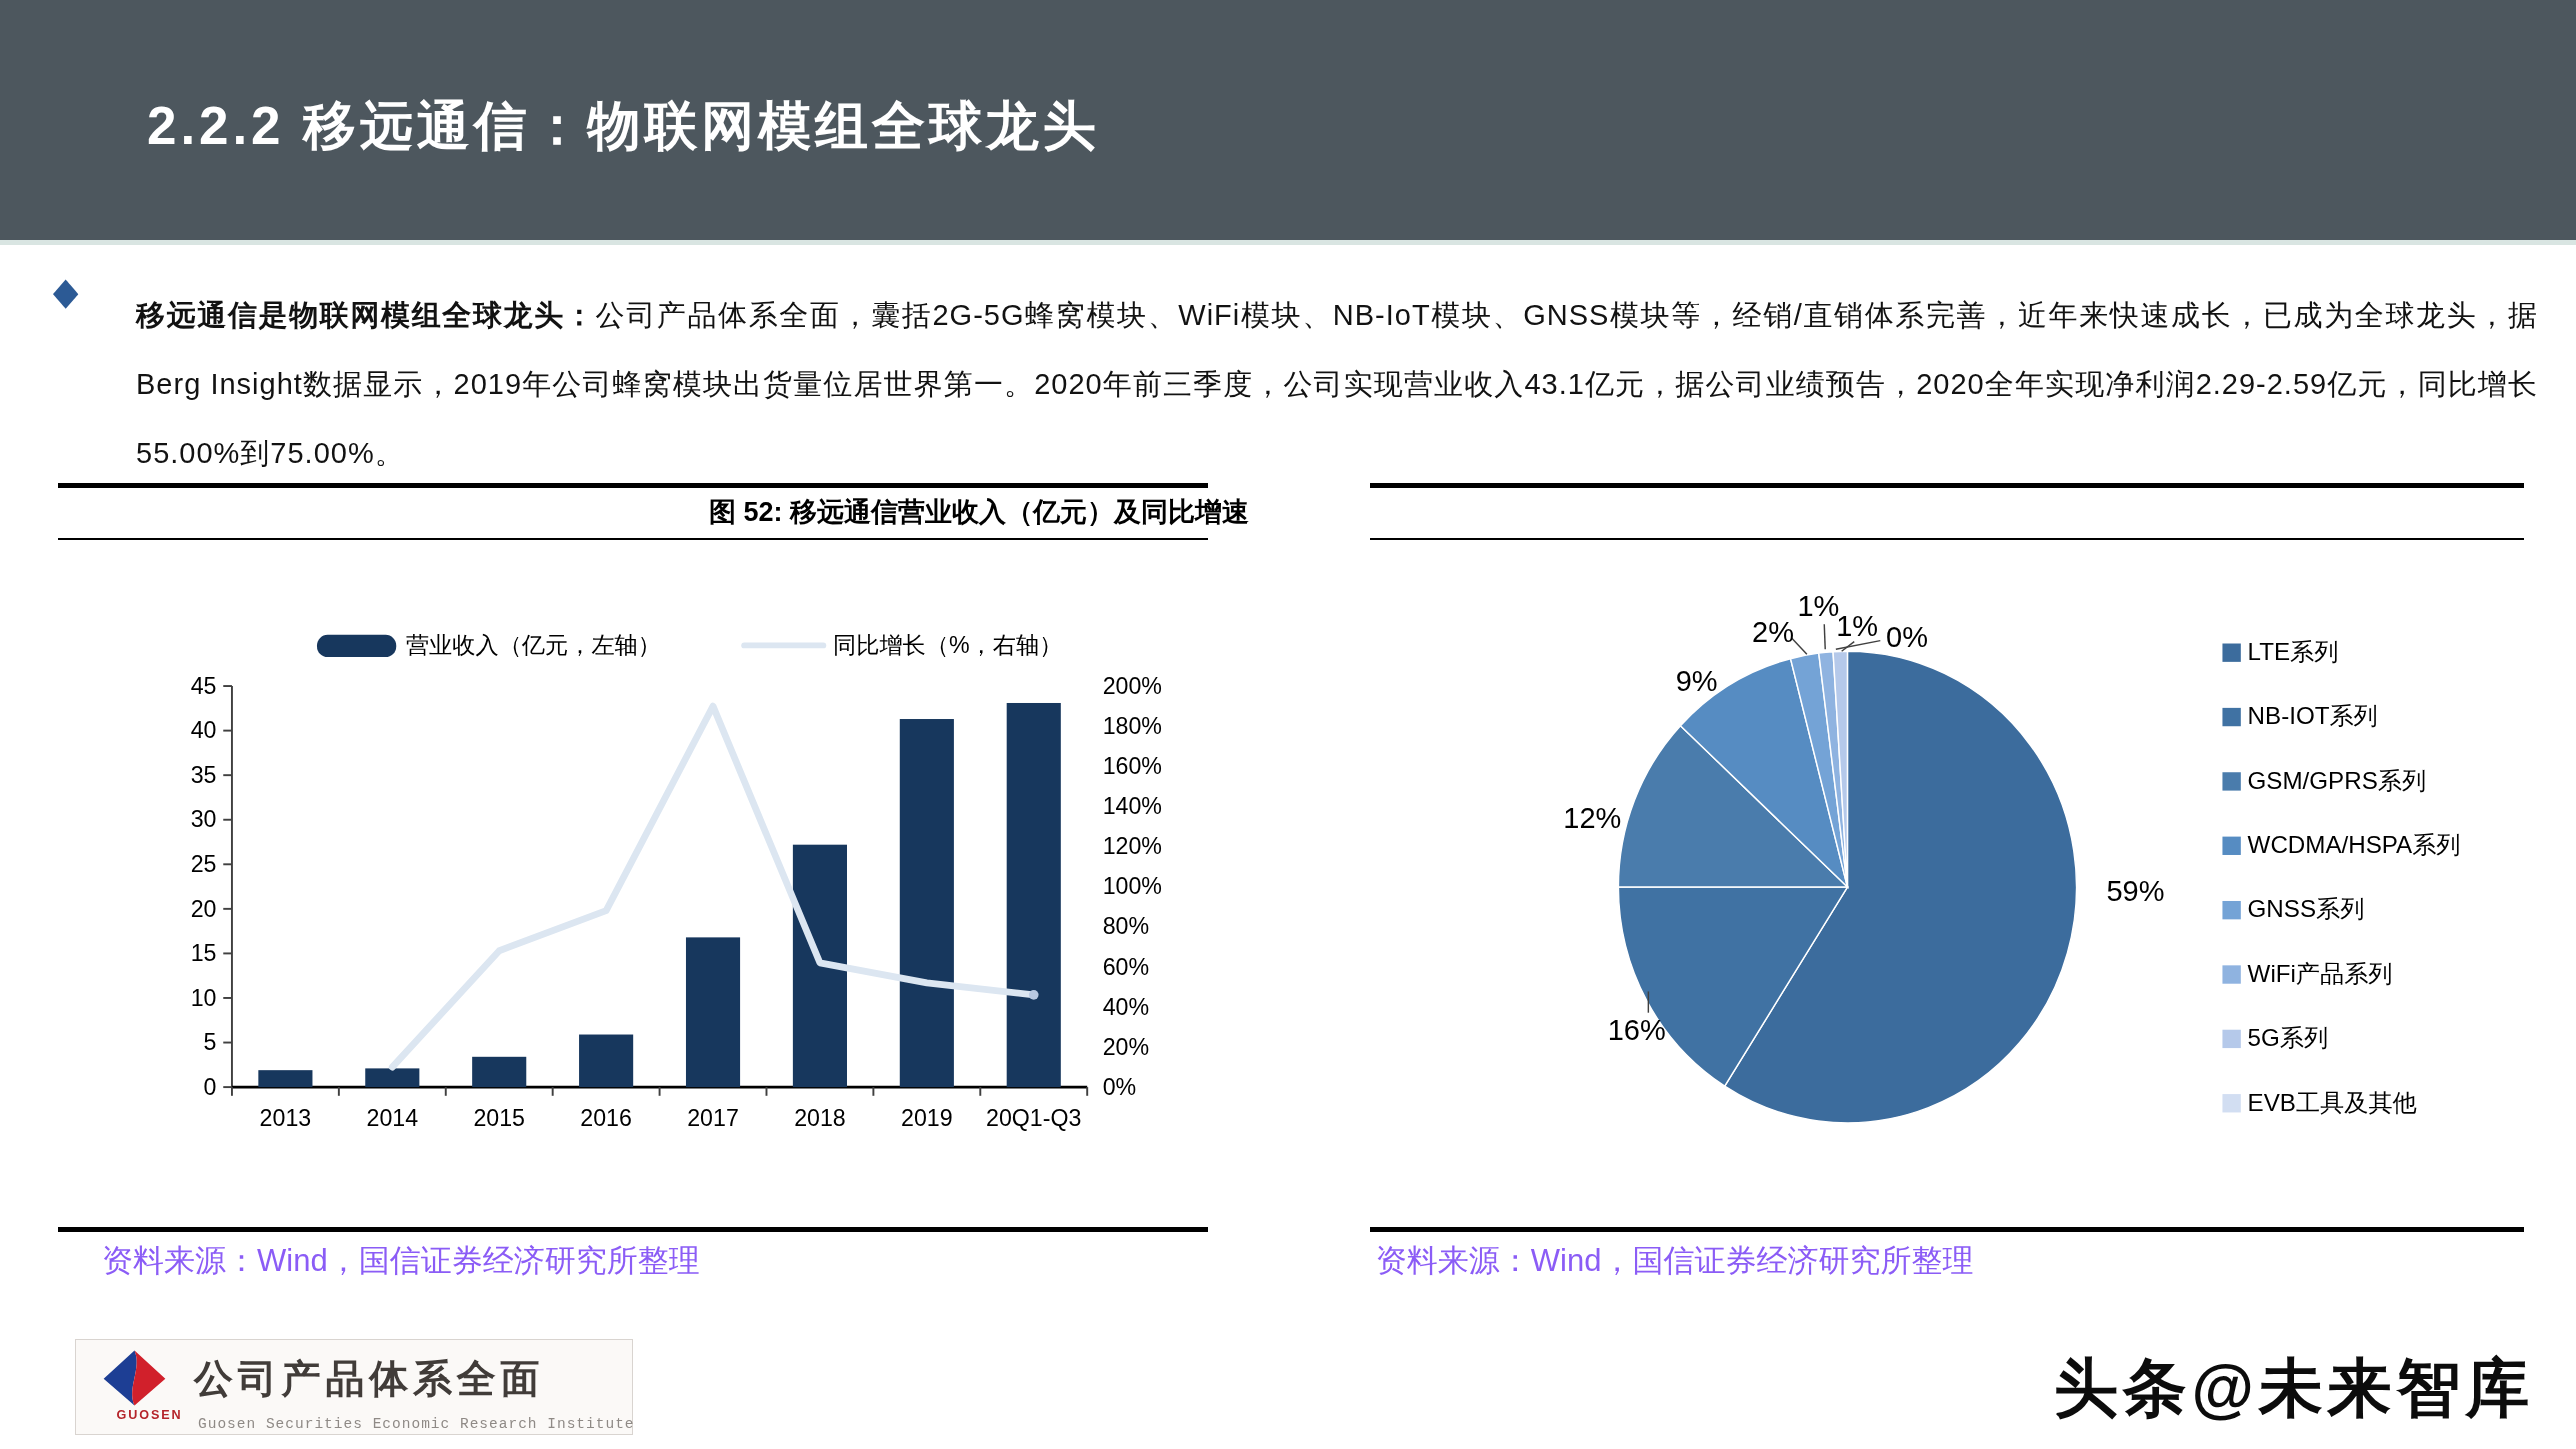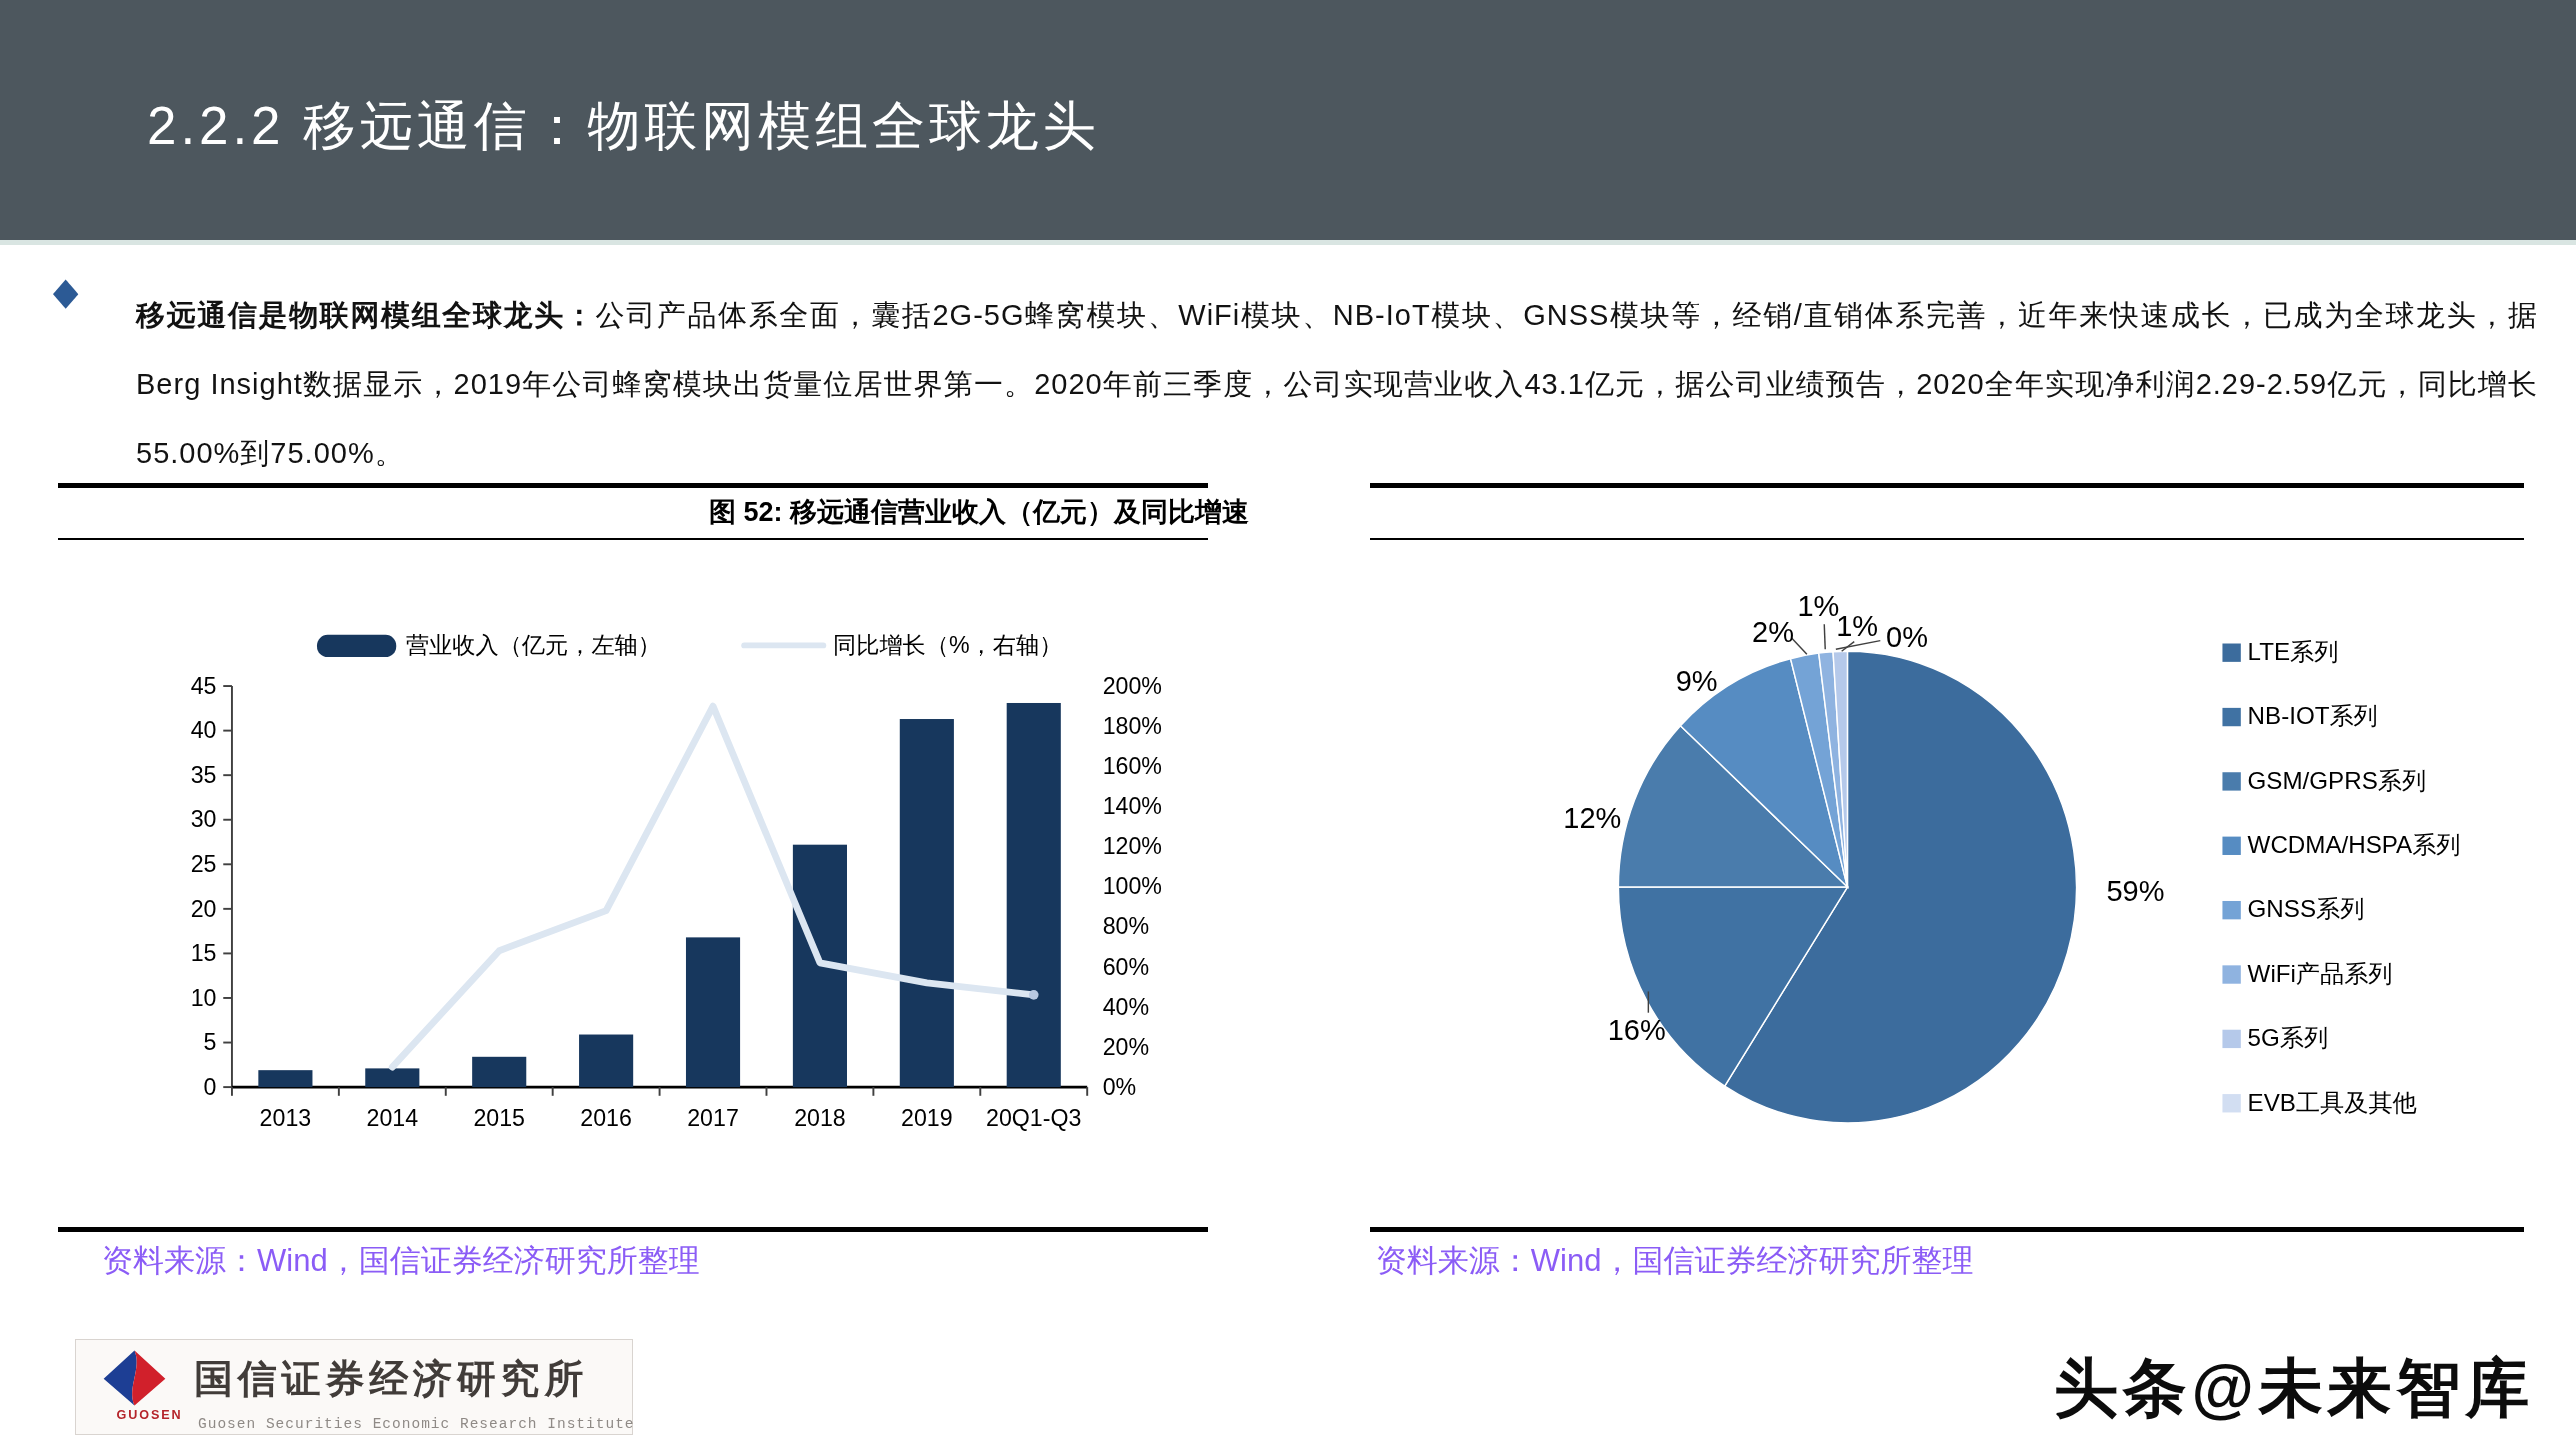--- a/index.html
+++ b/index.html
@@ -2,21 +2,21 @@
 <html><head>
 <meta charset="utf-8">
 <style>
   html,body{margin:0;padding:0;background:#888;}
   .page{position:relative;width:2576px;height:1449px;background:#ffffff;
         font-family:"Liberation Sans",sans-serif;overflow:hidden;}
 
   
   .header{position:absolute;left:0;top:0;width:100%;height:240px;background:#4d575e;}
   .header h1{position:absolute;left:147px;top:91px;margin:0;color:#ffffff;
-             font-size:53px;font-weight:400;letter-spacing:3.9px;white-space:nowrap;}
+             font-size:53px;font-weight:700;letter-spacing:3.9px;white-space:nowrap;}
   .header-strip{position:absolute;left:0;top:240px;width:100%;height:4.8px;background:#d9e5e2;}
 
   
   .bullet{position:absolute;left:53px;top:274px;font-size:33px;color:#2c5a95;line-height:33px;
           transform:scaleY(1.15);}
   .para{position:absolute;left:124px;top:269px;width:2402px;font-size:29px;line-height:69px;
         color:#121212;text-align:justify;letter-spacing:1px;margin:12px;}
   .para .lead{font-weight:700;}
 
   
@@ -183,20 +183,20 @@
     <div class="rule rule-src"></div>
     <div class="source">资料来源：Wind，国信证券经济研究所整理</div>
   </section>
 
   <div class="logo-box">
     <svg class="logo-mark" width="75" height="60" viewBox="0 0 80 70">
       <path id="logo-blue" d="M40,3 L4,36 L40,67 C31,46 49,24 40,3 Z" fill="#1d3e94"></path>
       <path id="logo-red" d="M40,3 C49,24 31,46 40,67 L76,36 Z" fill="#d1202b"></path>
     </svg>
     <div class="logo-guosen">GUOSEN</div>
-    <div class="logo-cn">国信证券经济研究所</div>
+    <div class="logo-cn">公司产品体系全面</div>
     <div class="logo-en">Guosen Securities Economic Research Institute</div>
   </div>
 
   <div class="watermark">头条@未来智库</div>
 
 </div>
 
 
 </body></html>

